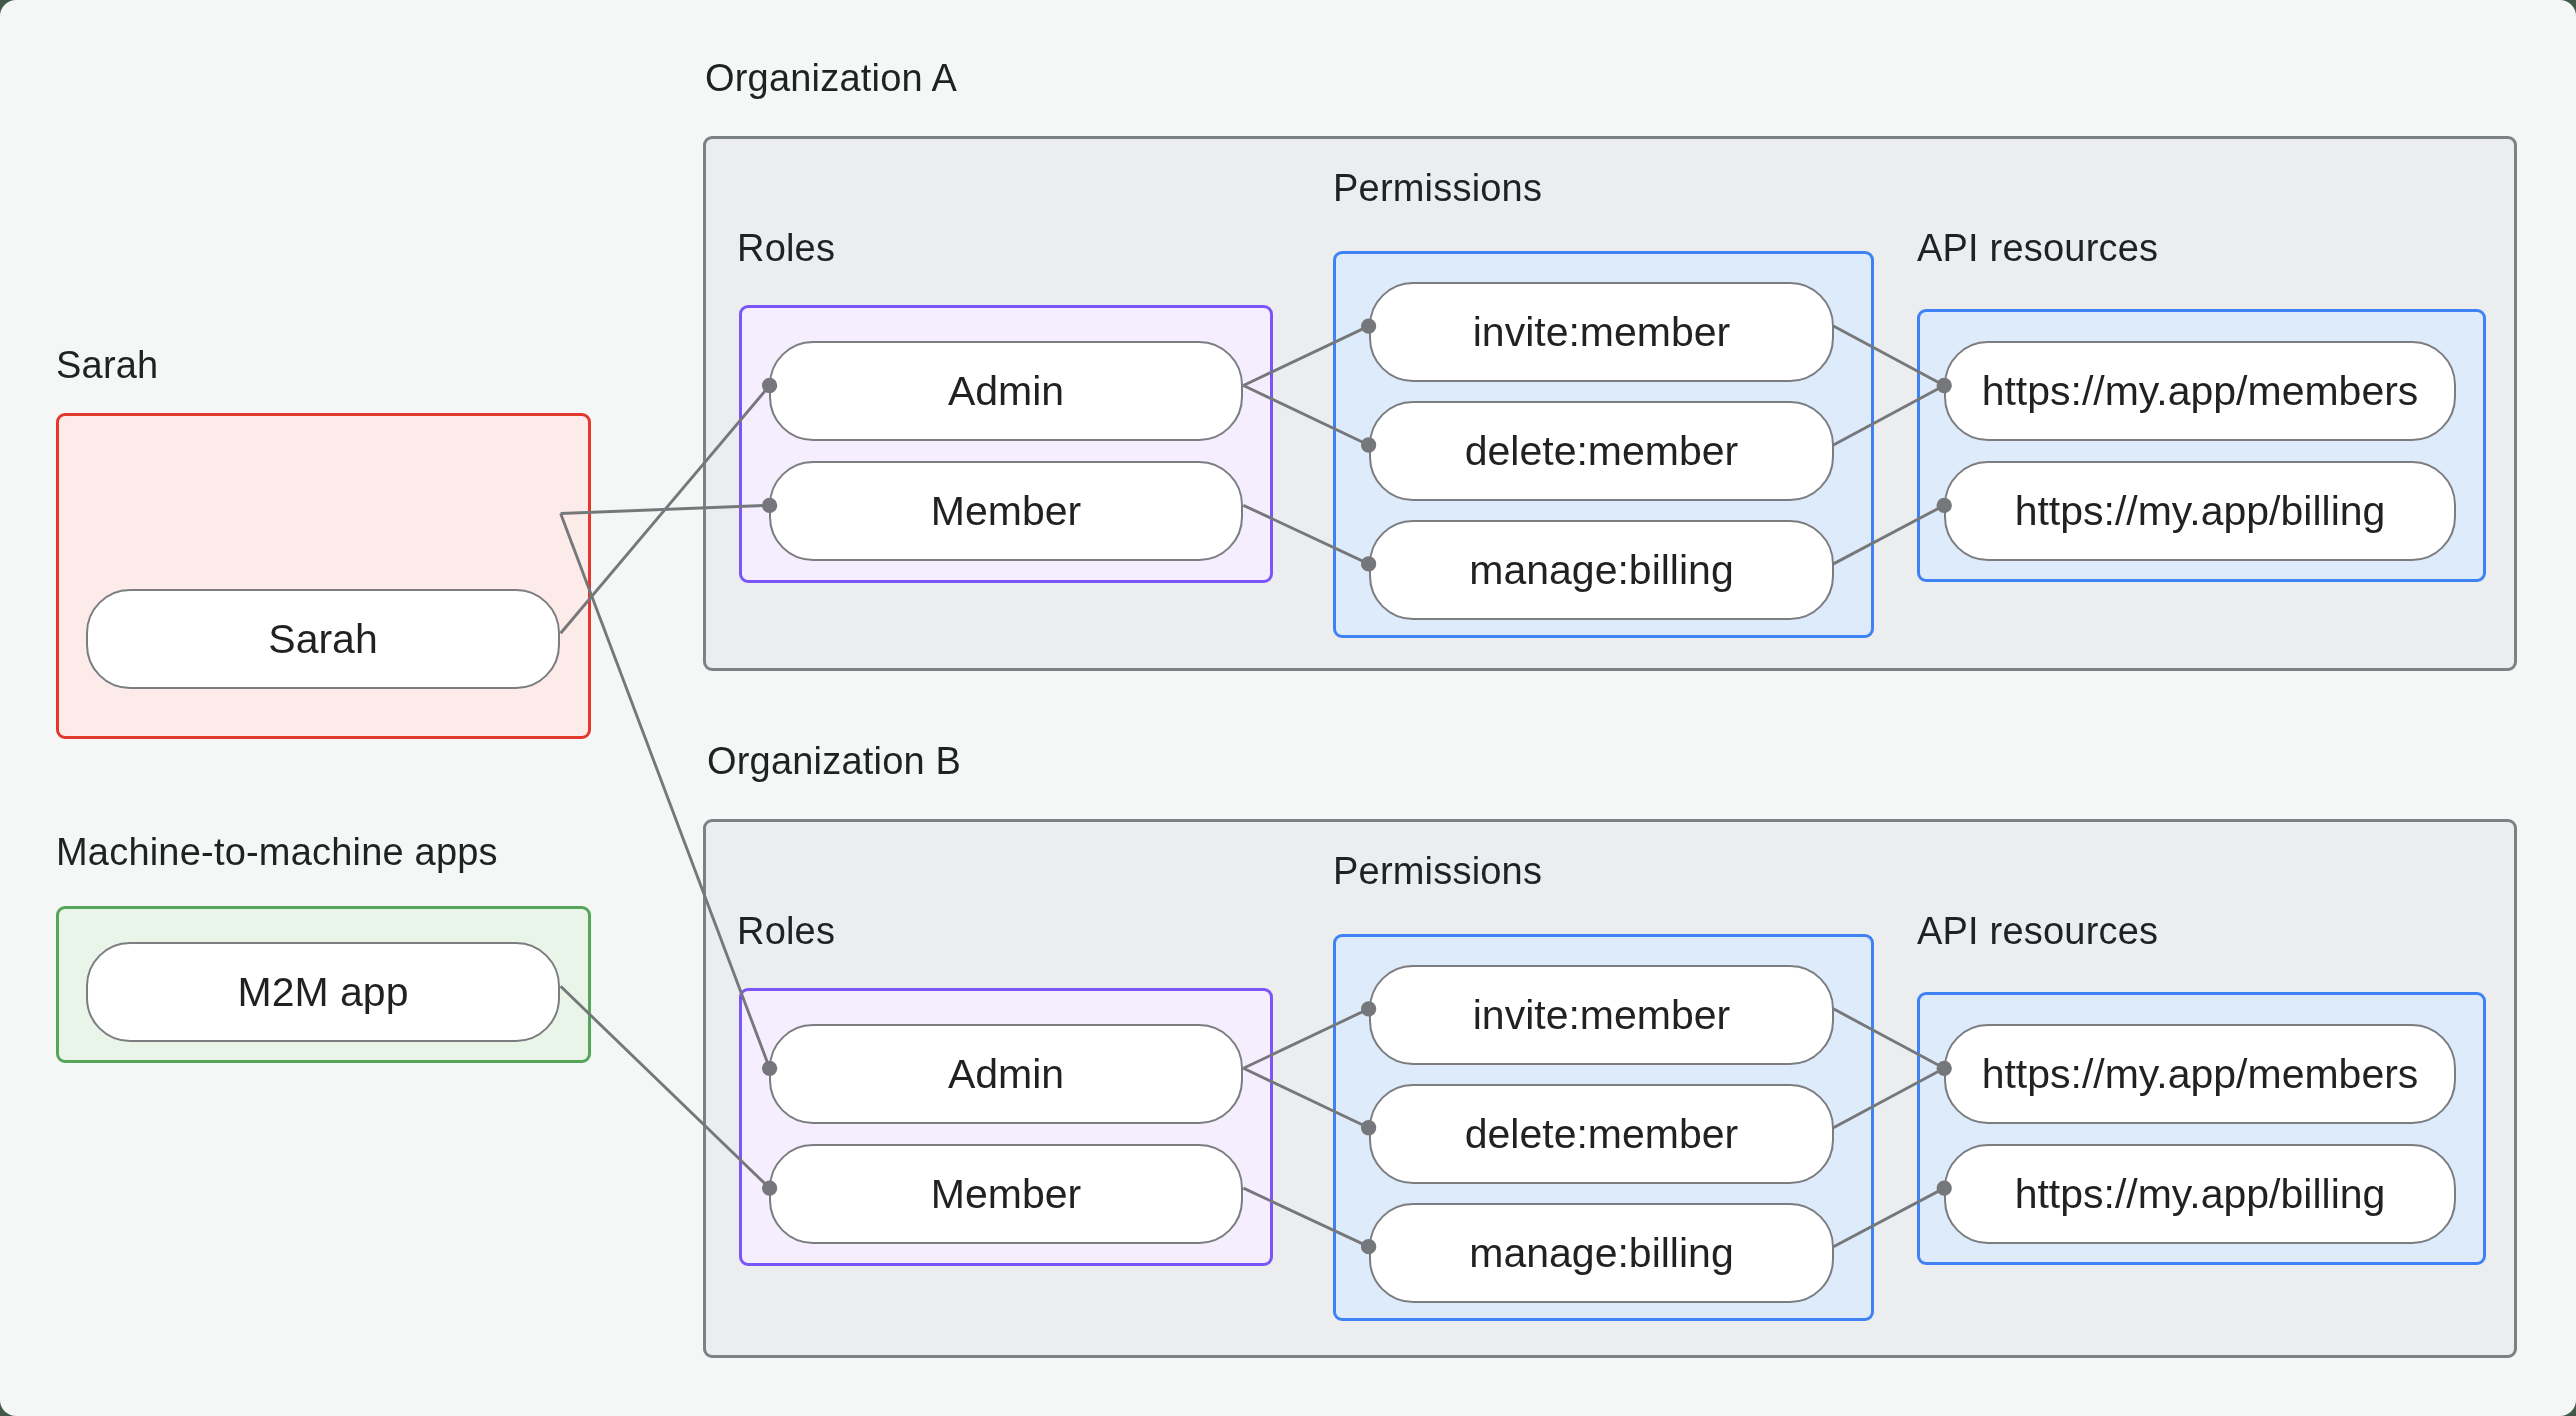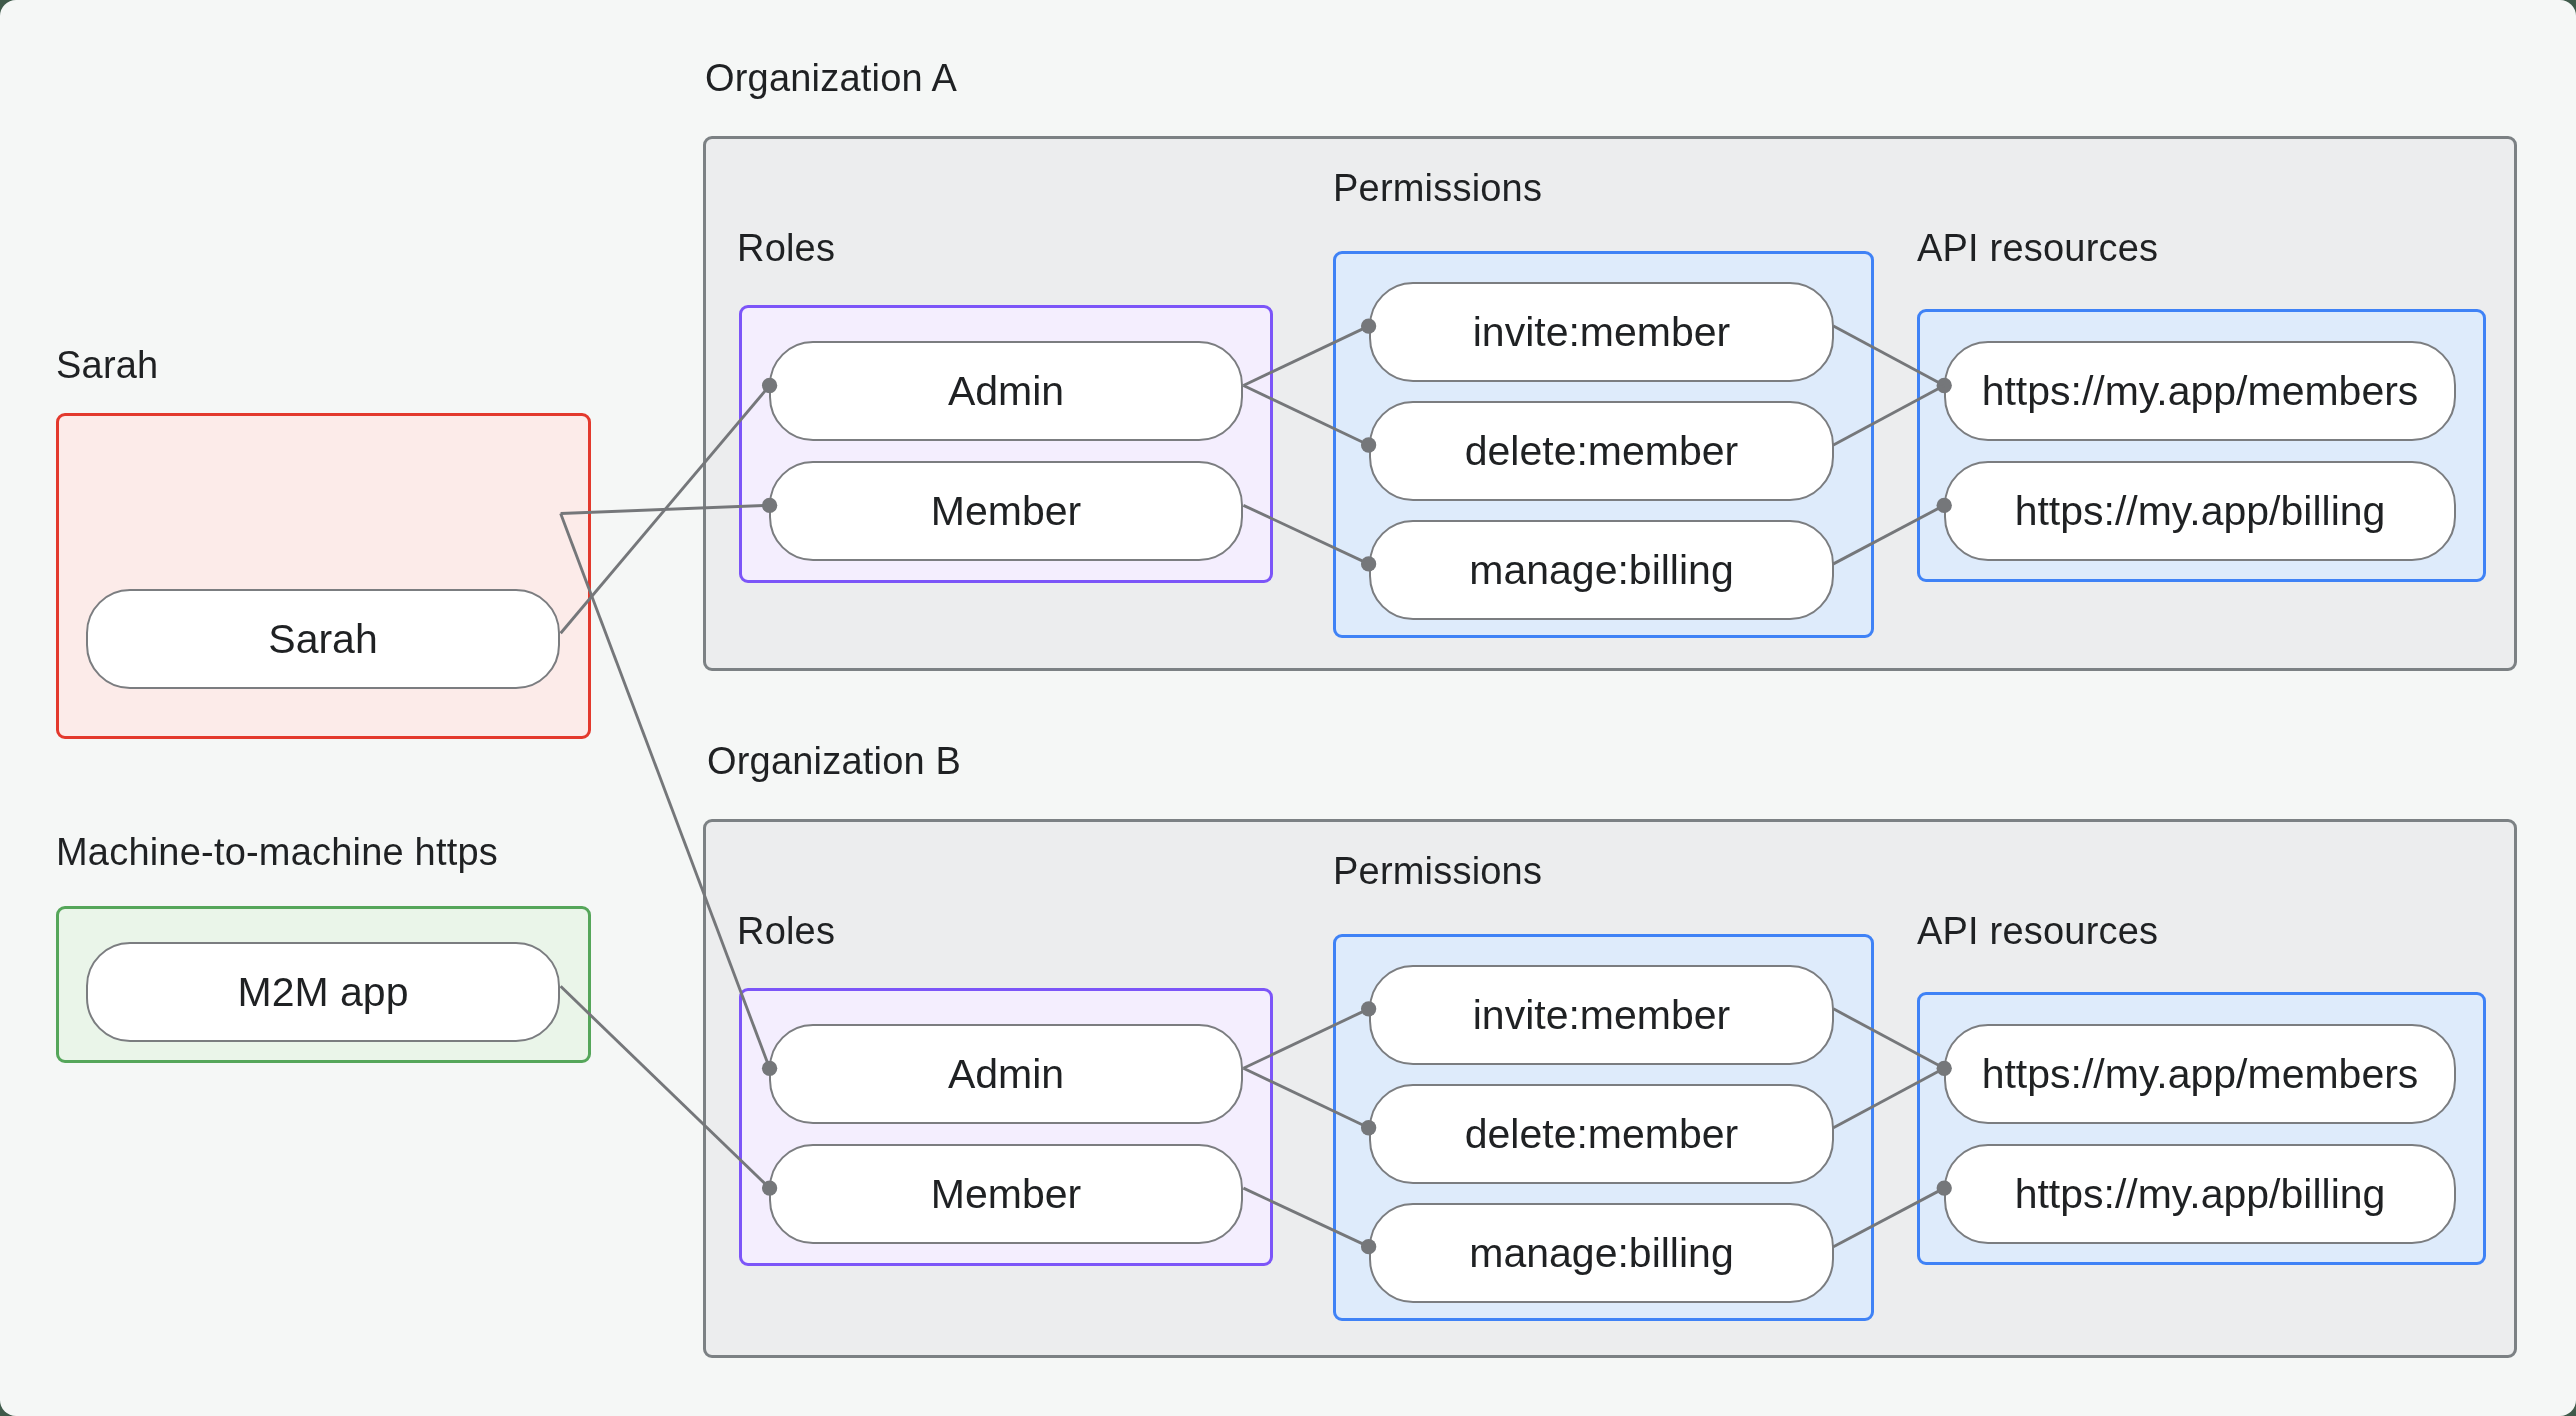--- a/index.html
+++ b/index.html
@@ -43,21 +43,21 @@
 <body>
 
 <div class="panel">
 
   <div class="label" style="left:56px;top:346px;">Sarah</div>
   <div class="frame users" style="left:56px;top:413px;width:535px;height:326px;"></div>
   <div class="pill" style="left:86px;top:589px;width:474px;">
     <span>Sarah</span>
   </div>
 
-  <div class="label" style="left:56px;top:833px;">Machine-to-machine https</div>
+  <div class="label" style="left:56px;top:833px;">Machine-to-machine apps</div>
   <div class="frame m2m" style="left:56px;top:906px;width:535px;height:157px;"></div>
   <div class="pill" style="left:86px;top:942px;width:474px;">
     <span>M2M app</span>
   </div>
 
   <div class="label" style="left:705px;top:59px;">Organization A</div>
   <div class="frame org" style="left:703px;top:136px;width:1814px;height:535px;"></div>
 
   <div class="label" style="left:737px;top:229px;">Roles</div>
   <div class="frame roles" style="left:739px;top:305px;width:534px;height:278px;"></div>

